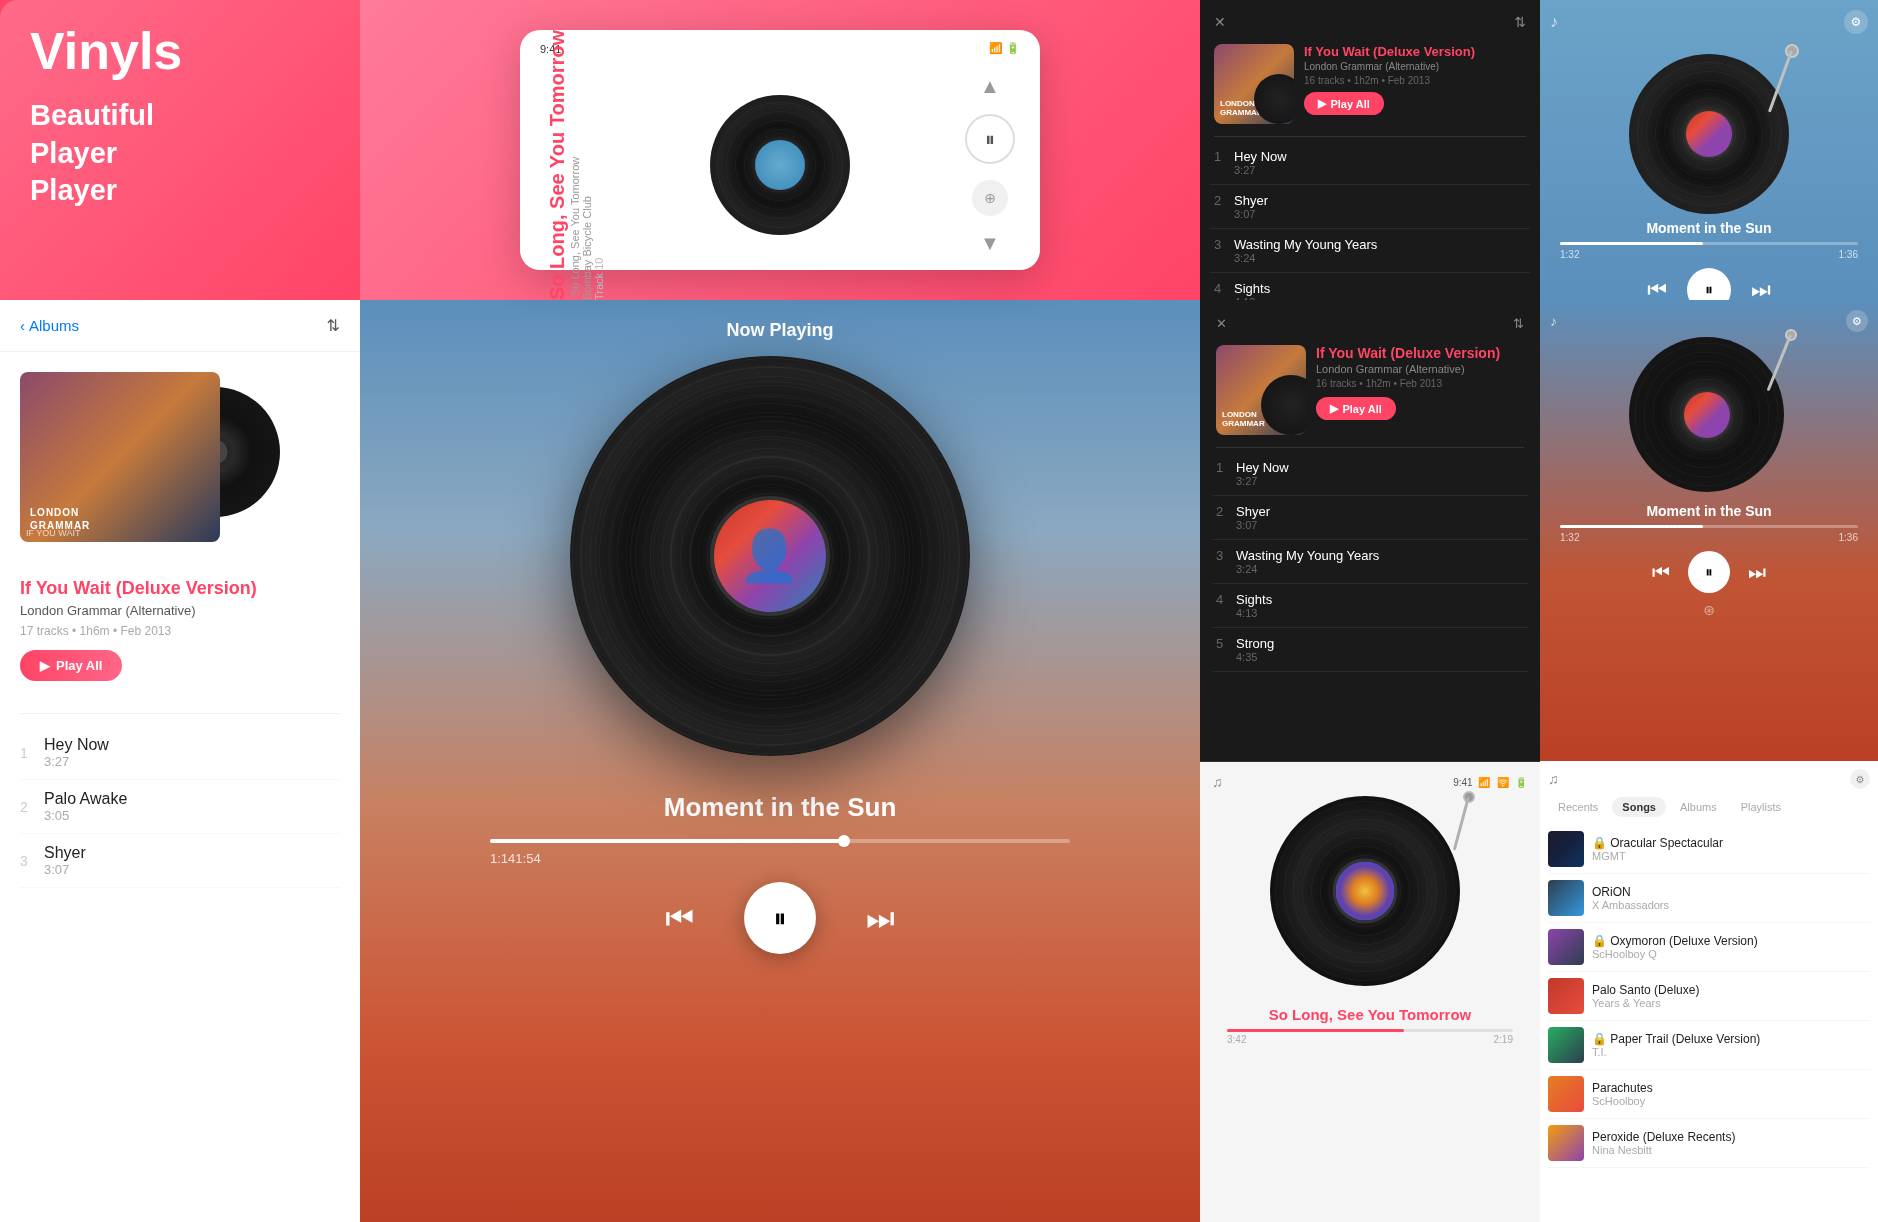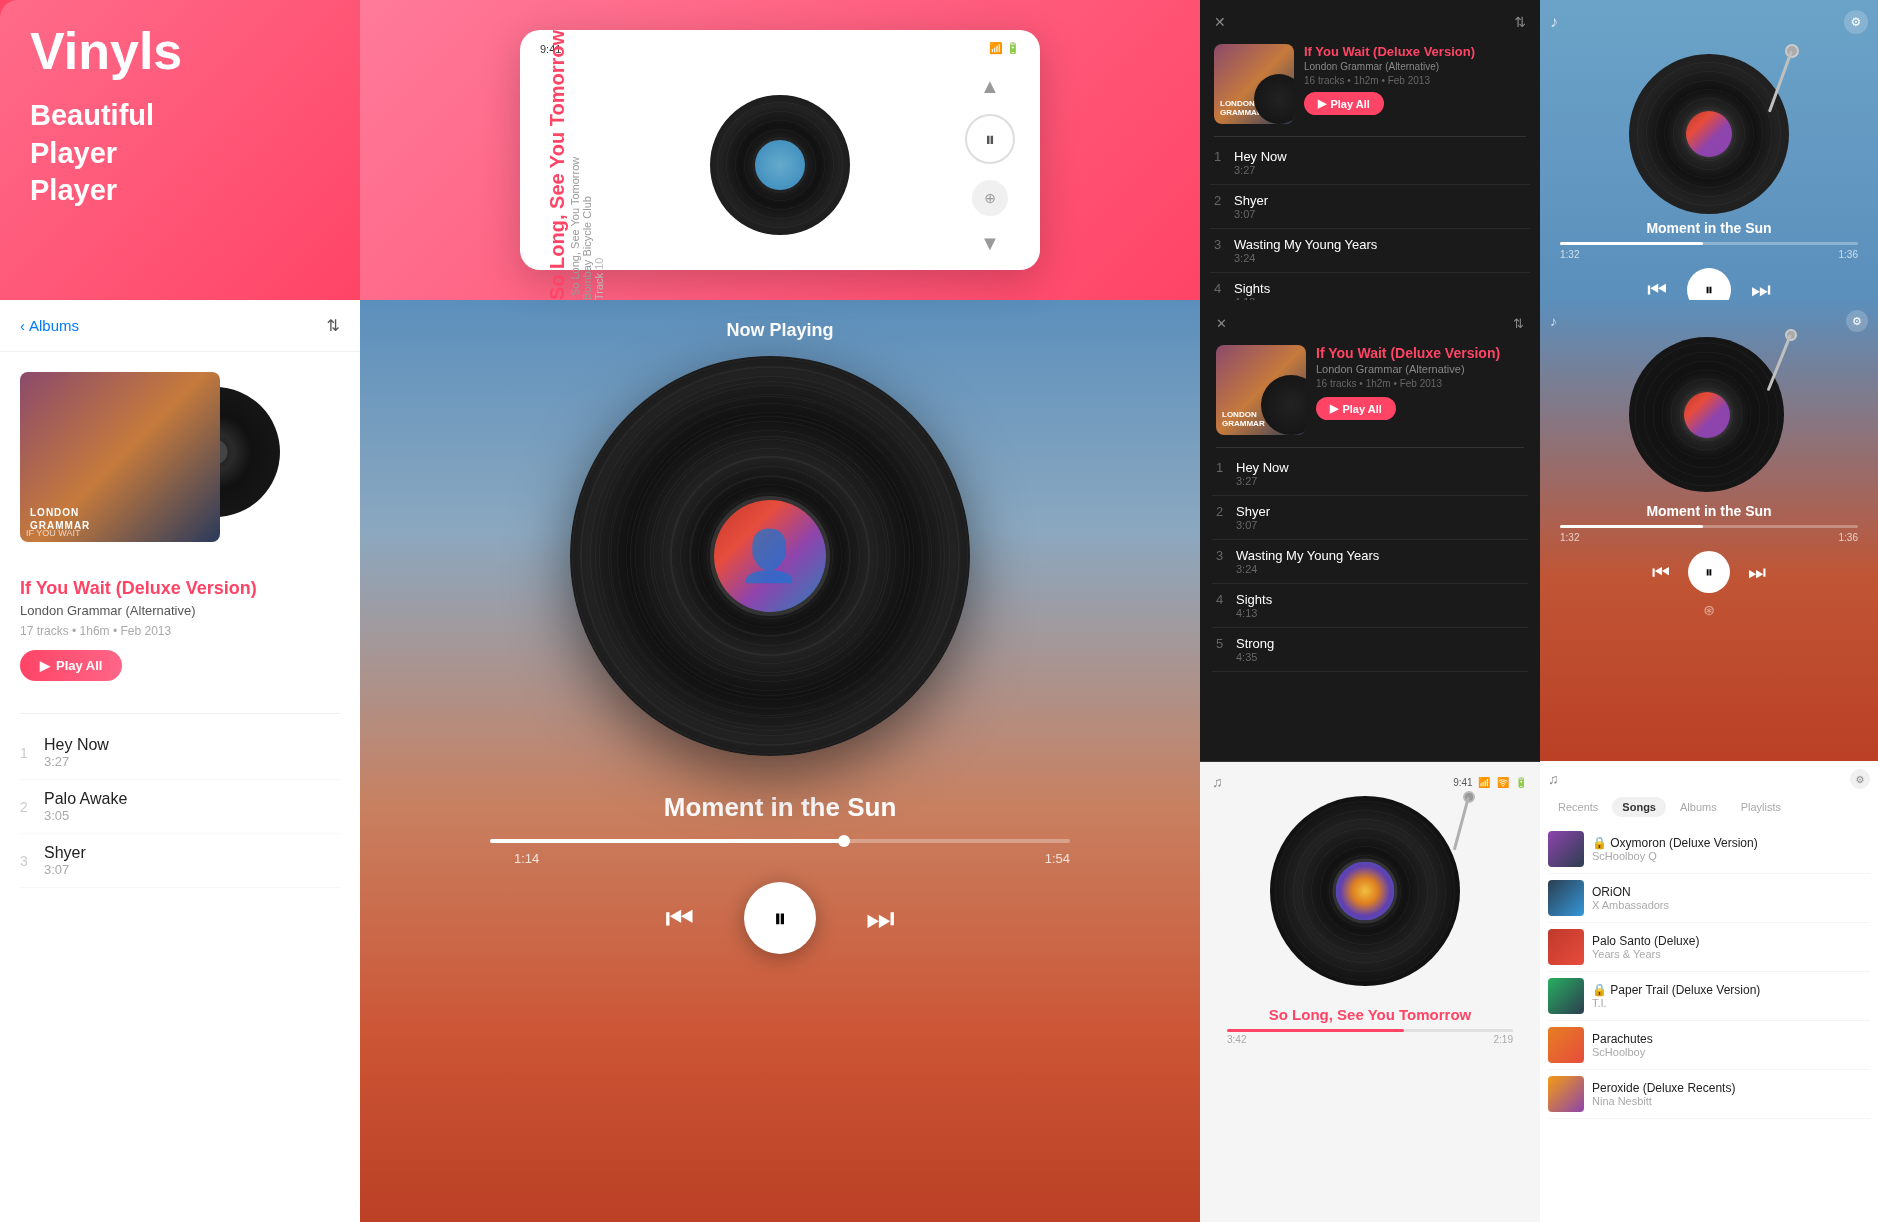--- a/index.html
+++ b/index.html
@@ -626,21 +626,21 @@
     <div style="text-align:center;margin:16px 0 8px;">
       <div style="font-size:26px;font-weight:700;color:white;">Moment in the Sun</div>
     </div>
 
     <div style="width:100%;max-width:680px;padding:0 50px;">
       <div style="height:4px;background:rgba(255,255,255,0.3);border-radius:2px;position:relative;margin:8px 0;">
         <div style="height:100%;width:61%;background:white;border-radius:2px;position:relative;">
           <div style="position:absolute;right:-6px;top:-4px;width:12px;height:12px;border-radius:50%;background:white;"></div>
         </div>
       </div>
-      <div style="display:flex;justify-content:space-between;color:rgba(255,255,255,0.8);font-size:13px;margin-left:24px;">
+      <div style="display:flex;color:rgba(255,255,255,0.8);font-size:13px;">
         <span>1:14</span>
         <span>1:54</span>
       </div>
     </div>
 
     <div style="display:flex;align-items:center;gap:50px;margin:16px 0;">
       <button style="background:none;border:none;color:white;font-size:32px;cursor:pointer;">⏮</button>
       <button style="width:72px;height:72px;border-radius:50%;background:white;border:none;font-size:26px;cursor:pointer;display:flex;align-items:center;justify-content:center;box-shadow:0 4px 20px rgba(0,0,0,0.3);">⏸</button>
       <button style="background:none;border:none;color:white;font-size:32px;cursor:pointer;">⏭</button>
     </div>
@@ -807,34 +807,41 @@
 
         <div class="songs-tabs">
           <span class="song-tab song-tab-inactive">Recents</span>
           <span class="song-tab song-tab-active">Songs</span>
           <span class="song-tab song-tab-inactive">Albums</span>
           <span class="song-tab song-tab-inactive">Playlists</span>
         </div>
 
         <div>
           <div class="song-item">
-            <div class="song-thumb" style="background:linear-gradient(135deg,#8e44ad,#2c3e50);"></div>
+            <div class="song-thumb" style="background:linear-gradient(135deg,#1a1a2e,#16213e,#0f3460);"></div>
             <div class="song-info">
-              <div class="song-name">🔒 Oxymoron (Deluxe Version)</div>
-              <div class="song-artist">ScHoolboy Q</div>
+              <div class="song-name">🔒 Oracular Spectacular</div>
+              <div class="song-artist">MGMT</div>
             </div>
           </div>
           <div class="song-item">
             <div class="song-thumb" style="background:linear-gradient(135deg,#2c3e50,#3498db);"></div>
             <div class="song-info">
               <div class="song-name">ORiON</div>
               <div class="song-artist">X Ambassadors</div>
             </div>
           </div>
           <div class="song-item">
+            <div class="song-thumb" style="background:linear-gradient(135deg,#8e44ad,#2c3e50);"></div>
+            <div class="song-info">
+              <div class="song-name">🔒 Oxymoron (Deluxe Version)</div>
+              <div class="song-artist">ScHoolboy Q</div>
+            </div>
+          </div>
+          <div class="song-item">
             <div class="song-thumb" style="background:linear-gradient(135deg,#c0392b,#e74c3c);"></div>
             <div class="song-info">
               <div class="song-name">Palo Santo (Deluxe)</div>
               <div class="song-artist">Years &amp; Years</div>
             </div>
           </div>
           <div class="song-item">
             <div class="song-thumb" style="background:linear-gradient(135deg,#27ae60,#2c3e50);"></div>
             <div class="song-info">
               <div class="song-name">🔒 Paper Trail (Deluxe Version)</div>

